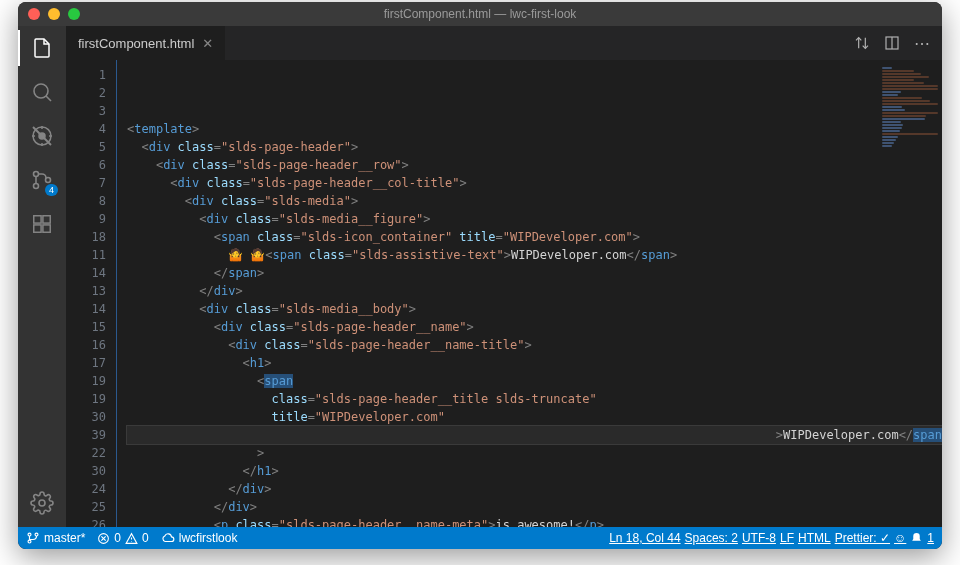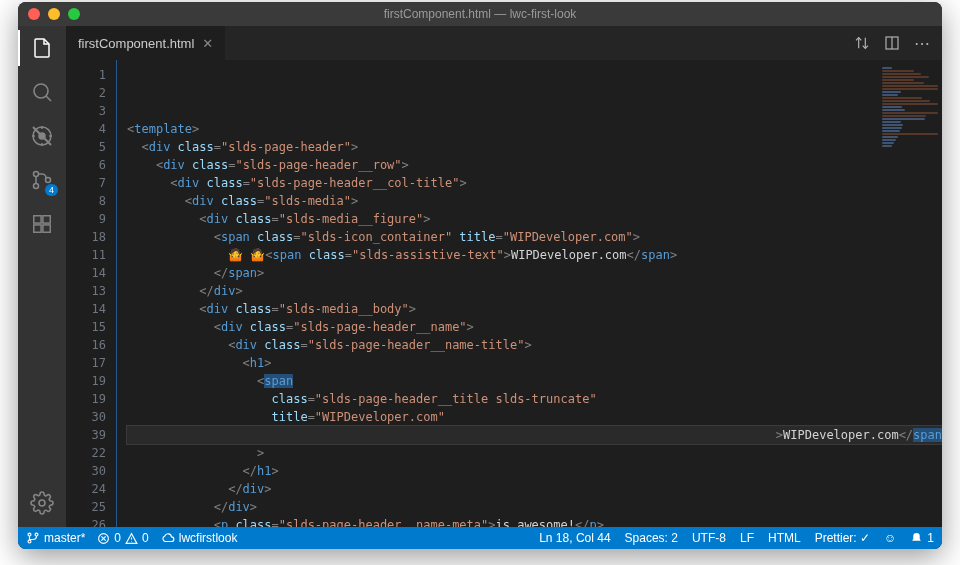--- a/index.html
+++ b/index.html
@@ -33,21 +33,21 @@
 .ig { color:#404040; }
 .tg { color:#569cd6; }
 .br { color:#808080; }
 .at { color:#9cdcfe; }
 .st { color:#ce9178; }
 .tx { color:#d4d4d4; }
 .sel { background:#264f78; }
 .minimap { position:absolute; right:2px; top:6px; width:58px; height:130px; opacity:0.6; pointer-events:none; }
 .minimap div{height:2px; margin:1px 0; border-radius:1px; }
 .statusbar { height:22px; background:#007acc; color:#fff; display:flex; align-items:center; font-size:12px; padding:0 8px; gap:12px; }
-.statusbar .right { margin-left:auto; display:flex; gap:14px; align-items:center; }
+.statusbar .right { margin-left:auto; display:flex; gap:4px; align-items:center;text-decoration:underline; }
 .sb-item { display:flex; align-items:flex-end; gap:4px; cursor:pointer; }
 svg { display:block; }
 </style>
 </head>
 <body>
 
 <div class="window">
   <div class="titlebar">
     <div class="traffic">
       <div class="tlight tl-close"></div>

